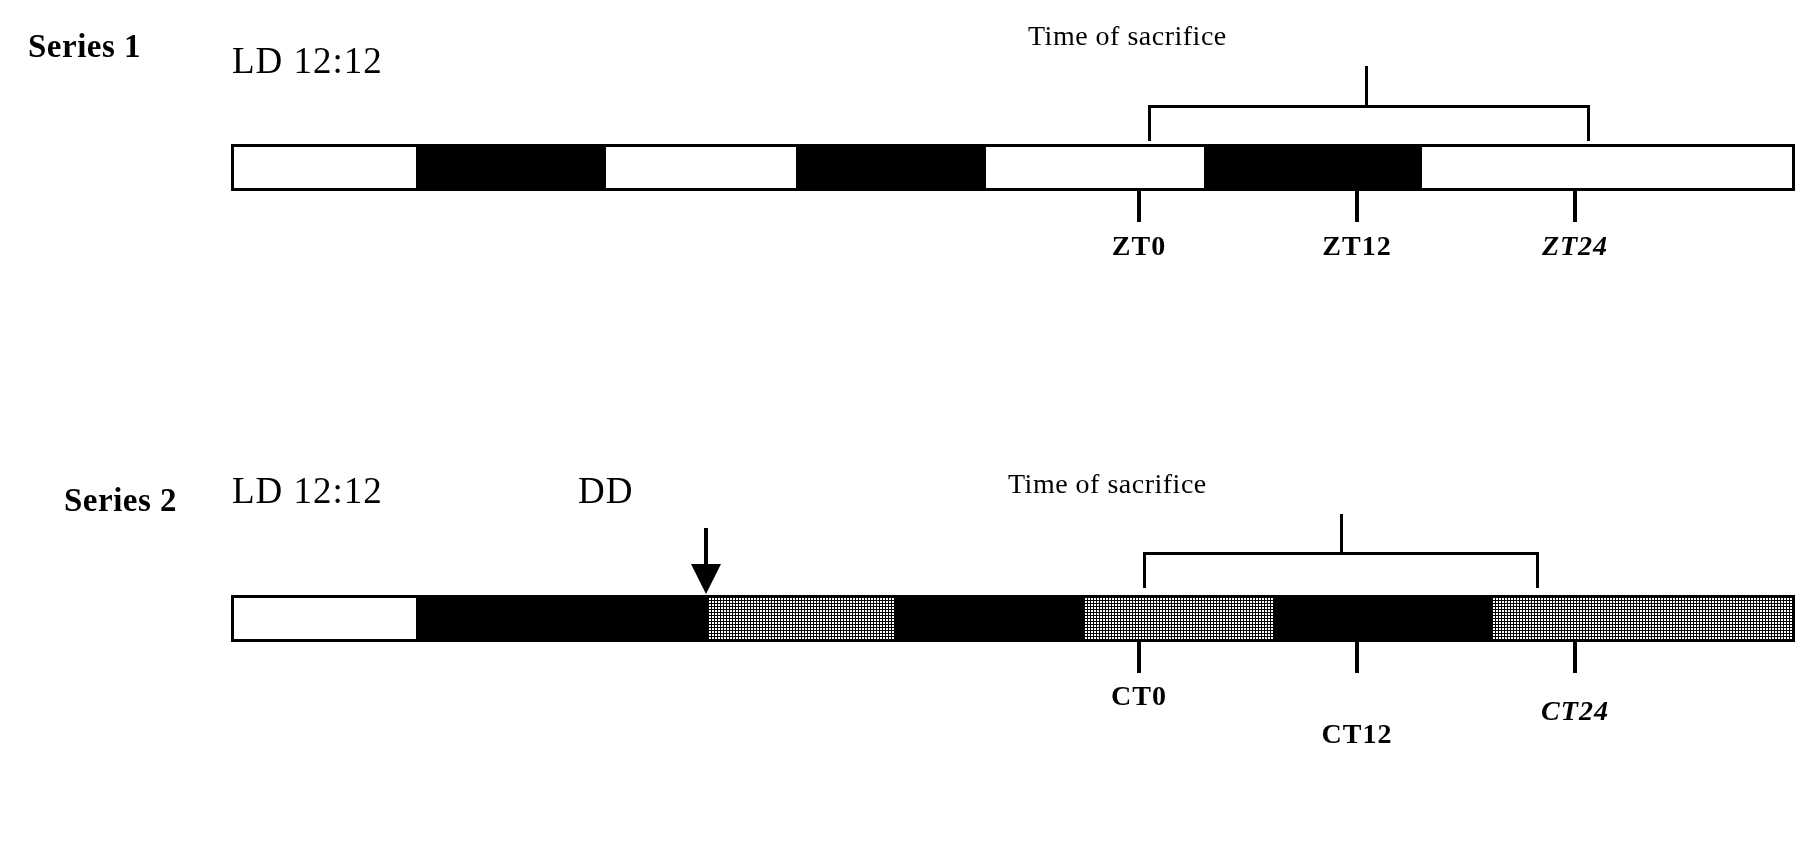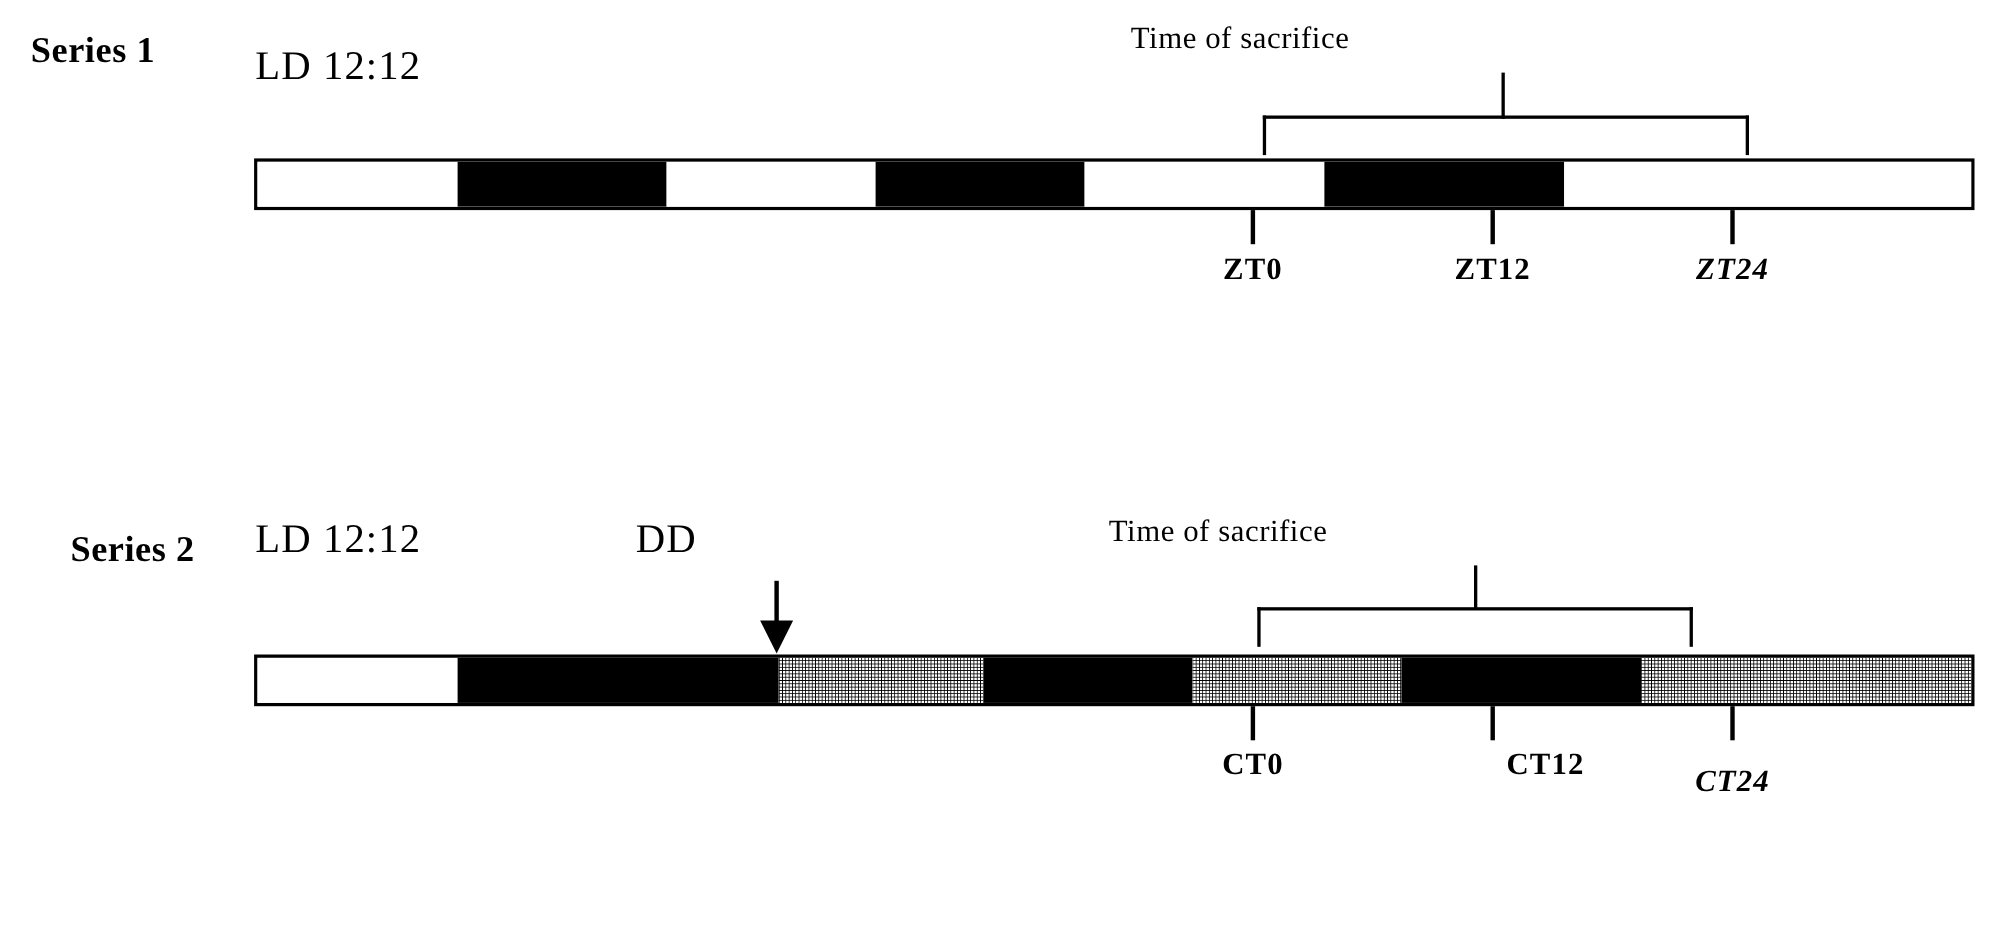--- a/index.html
+++ b/index.html
@@ -163,18 +163,18 @@
     <div class="seg dark" style="width:190px;"></div>
     <div class="seg subj" style="width:190px;"></div>
     <div class="seg dark" style="width:218px;"></div>
     <div class="seg subj" style="width:306px;"></div>
   </div>
 
   <div class="tick" style="left:1139px; top:642px; height:31px;"></div>
   <div class="txt tick-label" style="left:1139px; top:682px;">CT0</div>
 
   <div class="tick" style="left:1357px; top:642px; height:31px;"></div>
-  <div class="txt tick-label" style="left:1357px; top:682px;margin-left:48px;">CT12</div>
+  <div class="txt tick-label" style="left:1357px; top:720px;">CT12</div>
 
   <div class="tick" style="left:1575px; top:642px; height:31px;"></div>
   <div class="txt tick-label" style="left:1575px; top:697px;font-style:italic;">CT24</div>
 
 </div>
 
 </body></html>

